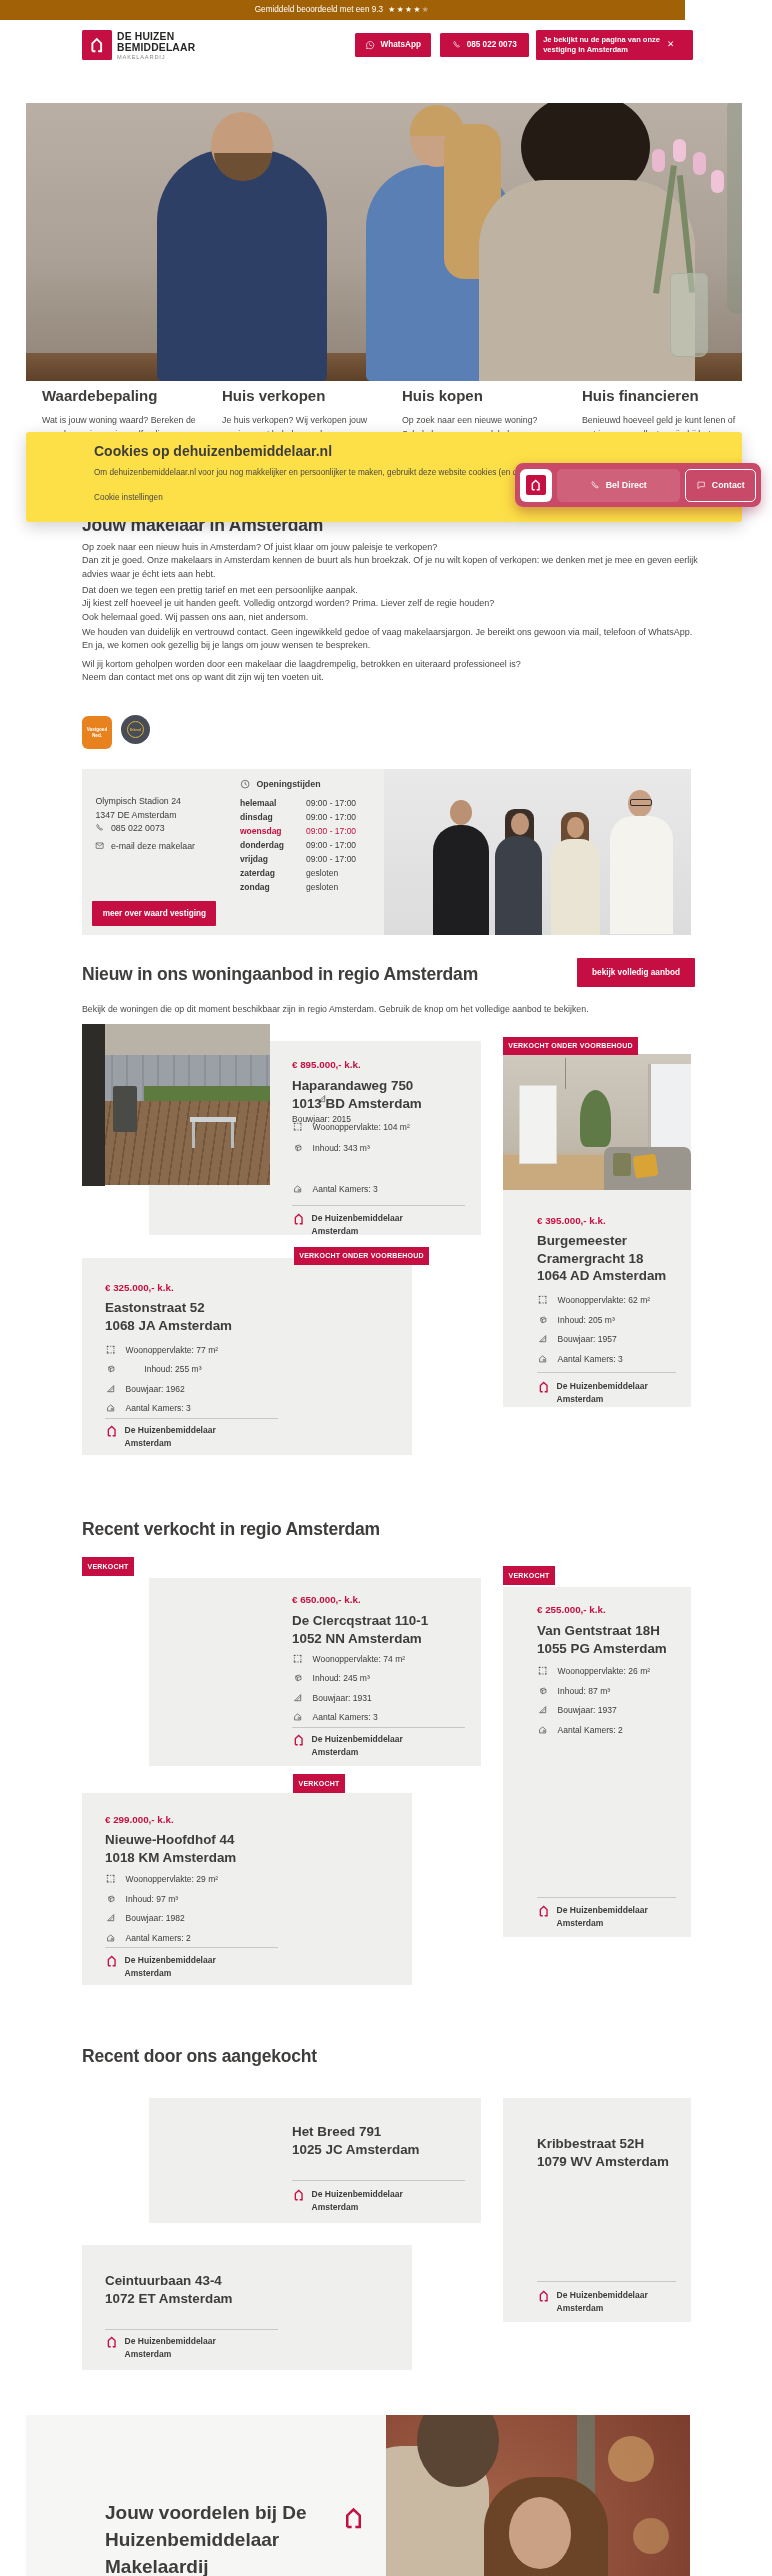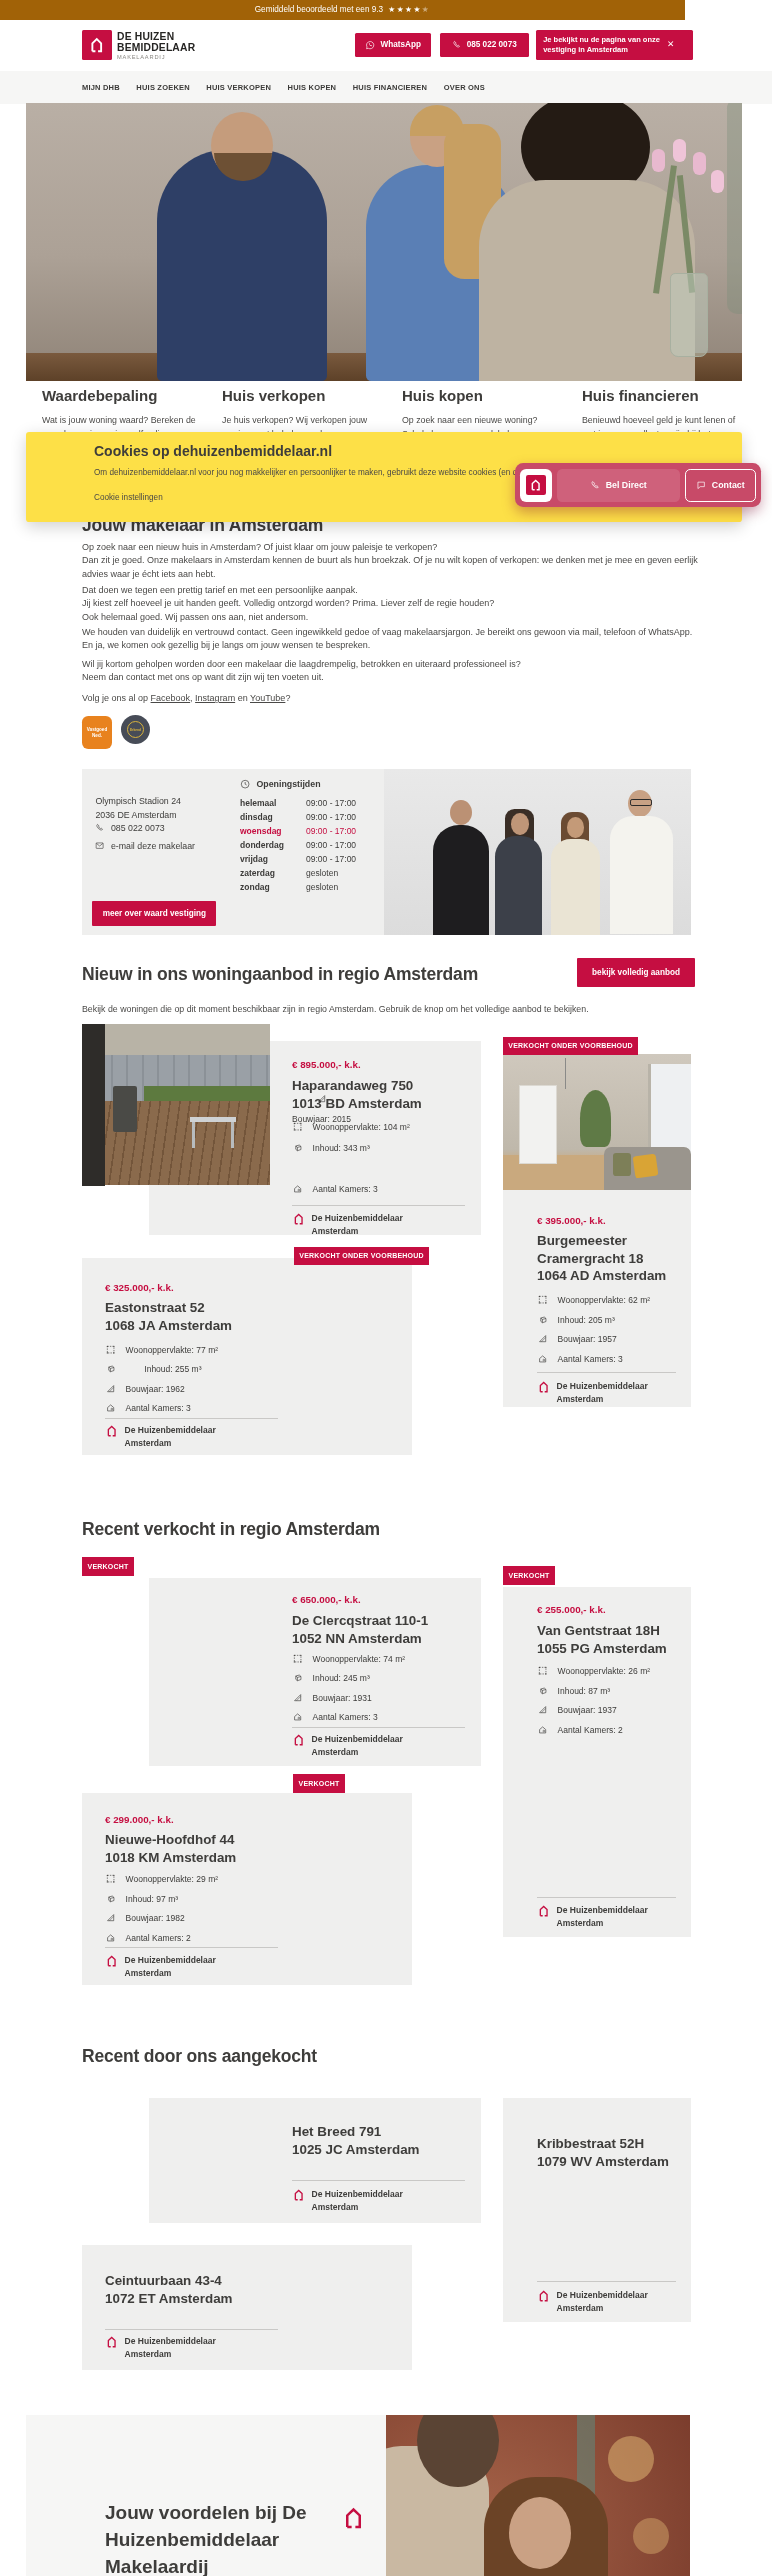--- a/index.html
+++ b/index.html
@@ -101,28 +101,20 @@
           <path d="M6.5 3.5c-1.9 1.3-2.4 3.3-1 6.1 1.6 3.3 4.5 6.2 7.9 7.8 2.8 1.3 4.8.8 6.1-1l-3.3-3-2.1 1.2c-1.8-.8-3.9-2.9-4.7-4.7L10.6 7.8z" fill="none" stroke="#fff" stroke-width="1.7"></path>
         </svg>
       <span>085 022 0073</span>
     </button>
     <div class="abs loc-box" style="left:536px;top:10.3px;width:157px;height:30px;box-sizing:border-box;">
       <span><span>Je bekijkt nu de pagina van onze</span><br><span>vestiging in Amsterdam</span></span>
       <span class="loc-x">✕</span>
     </div>
   </div>
 
-  <div class="abs nav">
-    <span>MIJN DHB</span>
-    <span>HUIS ZOEKEN</span>
-    <span>HUIS VERKOPEN</span>
-    <span>HUIS KOPEN</span>
-    <span>HUIS FINANCIEREN</span>
-    <span>OVER ONS</span>
-  </div>
 
   <div class="abs photo" style="left:26px;top:103px;width:716px;height:278px;background:linear-gradient(180deg,#b9afa5,#aca196 55%,#8f8377);">
     <div class="abs" style="left:0;bottom:0;width:716px;height:28px;background:linear-gradient(180deg,#7a5a3e,#5d4128);"></div>
     <div class="abs" style="left:131px;top:46px;width:170px;height:232px;background:#2e3f66;border-radius:72px 72px 5.2px 5.2px;"></div>
     <div class="abs" style="left:185px;top:9.3px;width:62px;height:67px;background:#c59c7c;border-radius:50%;"></div>
     <div class="abs" style="left:188px;top:50px;width:58px;height:28px;background:#6d5034;border-radius:0 0 28px 28px;"></div>
     <div class="abs" style="left:340px;top:62px;width:149px;height:216px;background:#5a7fb5;border-radius:62px 62px 5.2px 5.2px;"></div>
     <div class="abs" style="left:384px;top:4.1px;width:54px;height:60px;background:#c9a183;border-radius:50%;"></div>
     <div class="abs" style="left:361px;top:-5.2px;width:98px;height:149px;background:transparent;border-radius:50%;box-shadow:inset 0 -15.5px 0 rgba(0,0,0,0);"></div>
     <div class="abs" style="left:418px;top:20.6px;width:57px;height:155px;background:#c79f62;border-radius:20.6px;"></div>
@@ -160,37 +152,34 @@
   <div class="abs para" style="left:82px;top:541px;width:616px;">
     <span>Op zoek naar een nieuw huis in Amsterdam? Of juist klaar om jouw paleisje te verkopen?</span><br><span>Dan zit je goed. Onze makelaars in Amsterdam kennen de buurt als hun broekzak. Of je nu wilt kopen of verkopen: we denken met je mee en geven eerlijk advies waar je écht iets aan hebt.</span>
   </div>
   <div class="abs para" style="left:82px;top:584px;width:616px;">
     <span>Dat doen we tegen een prettig tarief en met een persoonlijke aanpak.</span><br><span>Jij kiest zelf hoeveel je uit handen geeft. Volledig ontzorgd worden? Prima. Liever zelf de regie houden?</span><br><span>Ook helemaal goed. Wij passen ons aan, niet andersom.</span>
   </div>
   <div class="abs para" style="left:82px;top:626px;width:616px;">We houden van duidelijk en vertrouwd contact. Geen ingewikkeld gedoe of vaag makelaarsjargon. Je bereikt ons gewoon via mail, telefoon of WhatsApp. En ja, we komen ook gezellig bij je langs om jouw wensen te bespreken.</div>
   <div class="abs para" style="left:82px;top:658px;width:616px;">
     <span>Wil jij kortom geholpen worden door een makelaar die laagdrempelig, betrokken en uiteraard professioneel is?</span><br><span>Neem dan contact met ons op want dit zijn wij ten voeten uit.</span>
   </div>
-  <div class="abs para" style="left:82px;top:692px;width:616px;">
-    <span>Volg je ons al op </span><span style="text-decoration:underline;cursor:pointer;">Facebook</span><span>, </span><span style="text-decoration:underline;cursor:pointer;">Instagram</span><span> en </span><span style="text-decoration:underline;cursor:pointer;">YouTube</span><span>?</span>
-  </div>
 
   <div class="abs" style="left:82px;top:716px;width:30px;height:33px;background:#e8821e;border-radius:6.2px;display:flex;align-items:center;justify-content:center;">
     <span style="color:#fff;font-size:4.6px;font-weight:bold;text-align:center;line-height:5.7px;">Vastgoed Ned.</span>
   </div>
   <div class="abs" style="left:121px;top:715px;width:29px;height:29px;background:#474c57;border-radius:50%;display:flex;align-items:center;justify-content:center;">
     <div style="width:15.5px;height:15.5px;border-radius:50%;border:1px solid #d8b23c;display:flex;align-items:center;justify-content:center;">
       <span style="color:#d8b23c;font-size:3.3px;font-weight:bold;">Erkend</span>
     </div>
   </div>
 
   <div class="abs panel" style="left:82px;top:769px;width:302px;height:166px;">
     <div class="abs" style="left:13.4px;top:25px;font-size:8.8px;line-height:14px;">
       <div>Olympisch Stadion 24</div>
-      <div>2036 DE Amsterdam</div>
+      <div>1347 DE Amsterdam</div>
     </div>
     <div class="abs office-row" style="left:13.4px;top:54px;">
       <svg width="9.3" height="9.3" viewBox="0 0 24 24">
           <path d="M6.5 3.5c-1.9 1.3-2.4 3.3-1 6.1 1.6 3.3 4.5 6.2 7.9 7.8 2.8 1.3 4.8.8 6.1-1l-3.3-3-2.1 1.2c-1.8-.8-3.9-2.9-4.7-4.7L10.6 7.8z" fill="none" stroke="#3d3c3a" stroke-width="1.6"></path>
         </svg>
       <span>085 022 0073</span>
     </div>
     <div class="abs office-row" style="left:13.4px;top:72px;">
       <svg width="9.3" height="9.3" viewBox="0 0 24 24">
           <rect x="3" y="5" width="18" height="14" rx="1" fill="none" stroke="#3d3c3a" stroke-width="1.6"></rect>

